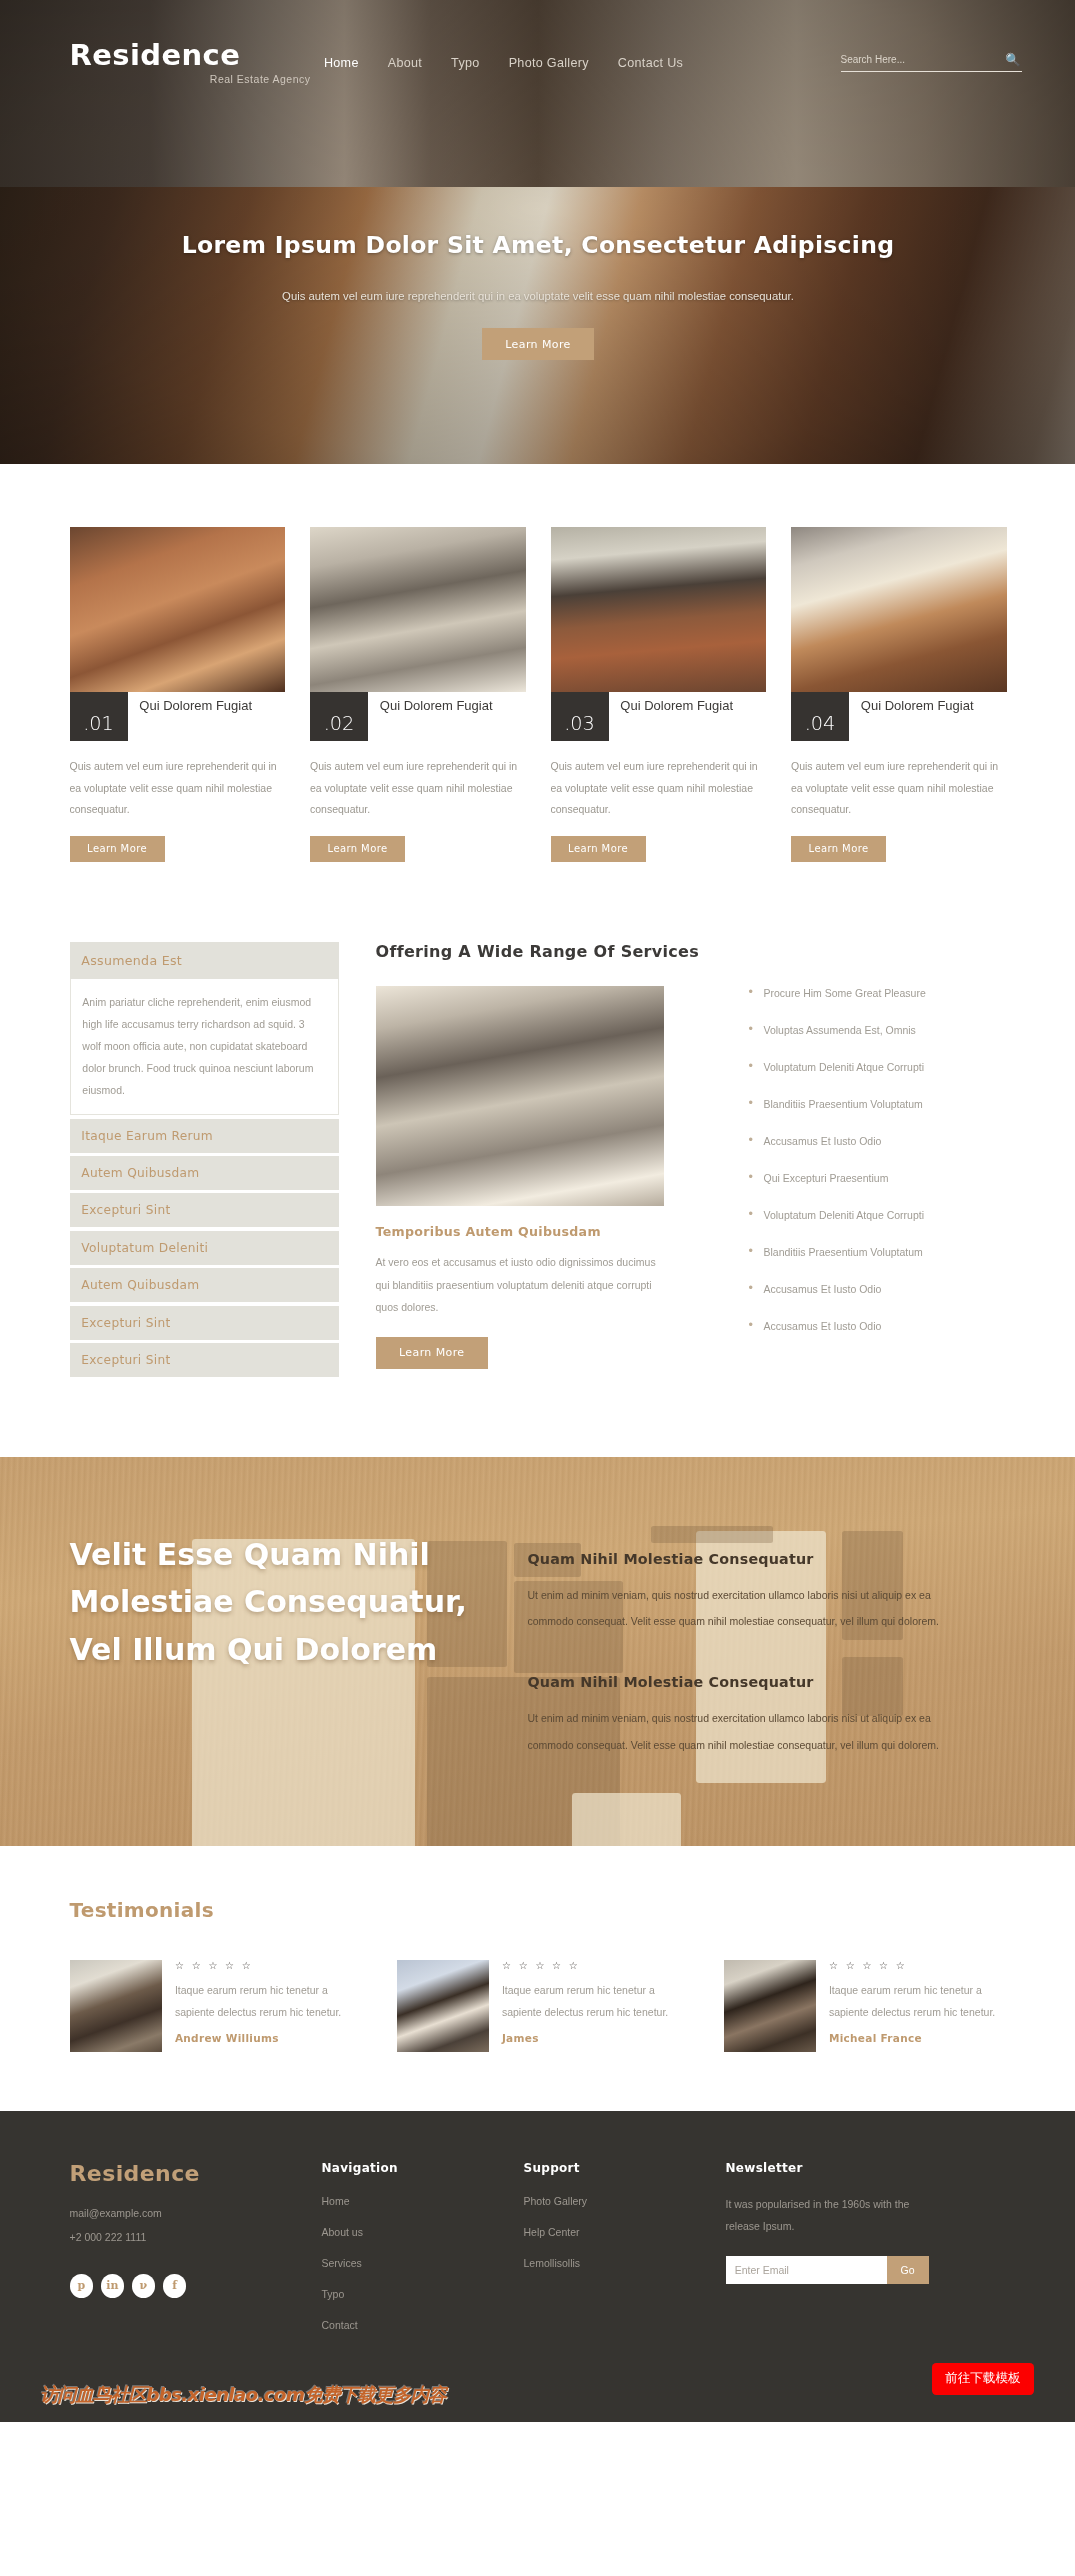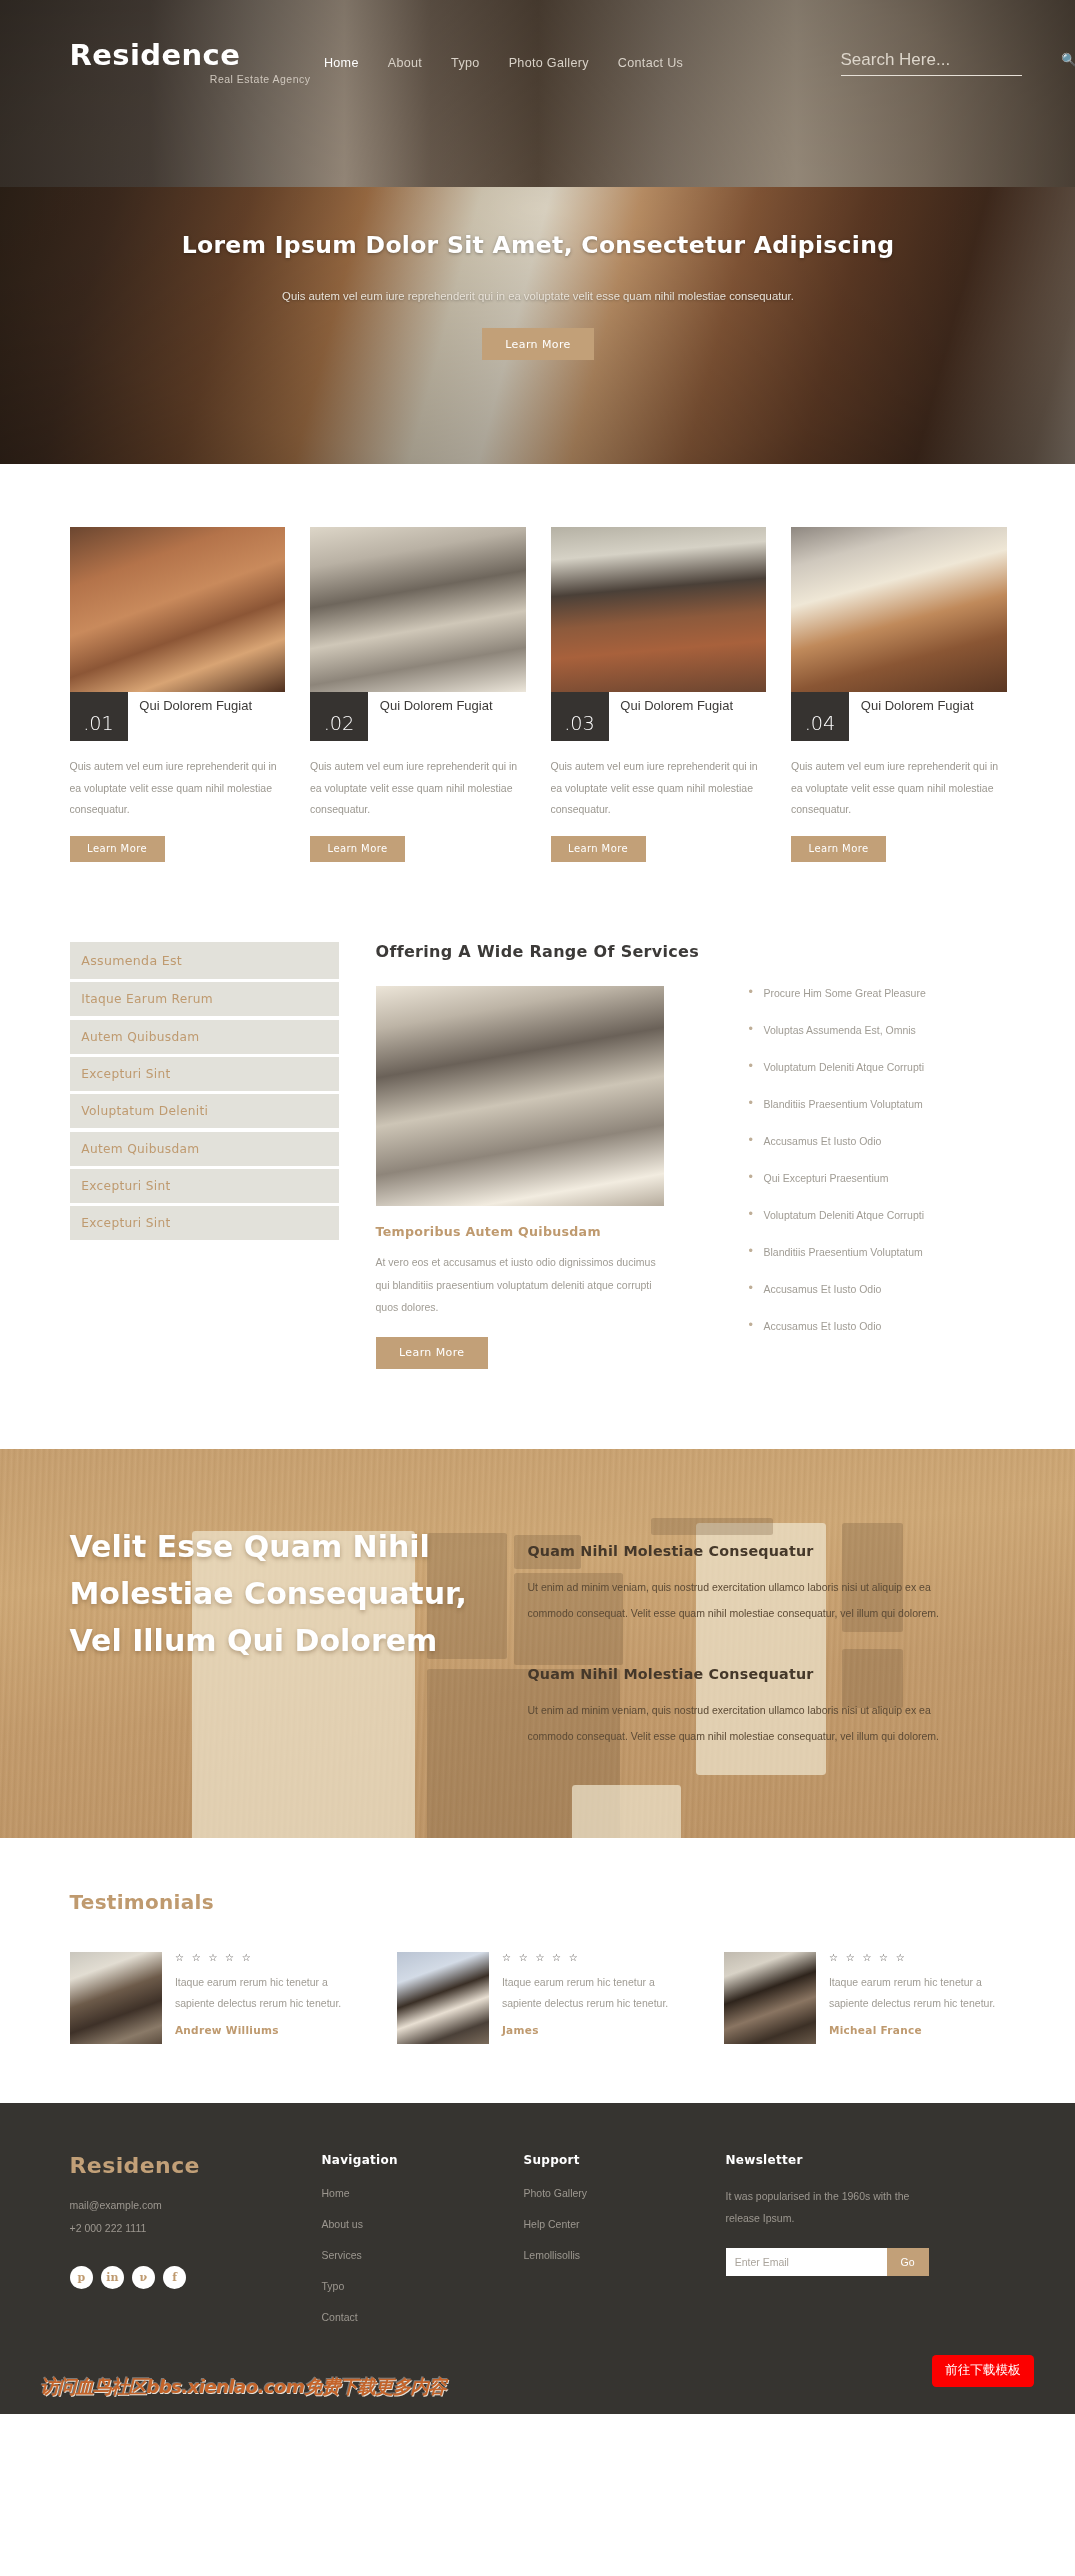--- a/index.html
+++ b/index.html
@@ -61,21 +61,21 @@
   .nav a {
     color: #d9d2c8; text-decoration: none; font-size: 12.6px; letter-spacing: 0.3px;
   }
   .nav a.active { color: #ffffff; }
   .searchbox {
     width: 181px; border-bottom: 1.3px solid #e7e1d8;
     display: flex; align-items: center; padding-bottom: 5px; margin-left: 17px;
   }
   .searchbox input {
     flex: 1; background: transparent; border: none; outline: none;
-    color: #e6e0d6; font-size: 17px; font-family: "Liberation Sans", sans-serif;
+    color: #e6e0d6; font-size: 10px; font-family: "Liberation Sans", sans-serif;
   }
   .searchbox input::placeholder { color: #ddd6cb; }
   .search-icon { color: #fff; font-size: 12.6px; line-height: 1; }
 
   .hero-content {
     position: relative; z-index: 4;
     text-align: center; padding-top: 105px;
   }
   .hero-title {
     font-size: 23.5px; font-weight: 700; color: #ffffff; letter-spacing: 0.3px;
@@ -336,20 +336,21 @@
     </div>
   </div>
 </section>
 
 <section class="services">
   <div class="wrap">
     <div class="svc-row">
 
       <div class="svc-left">
         <div class="acc-head">Assumenda Est</div>
+        <div class="acc-body">Anim pariatur cliche reprehenderit, enim eiusmod high life accusamus terry richardson ad squid. 3 wolf moon officia aute, non cupidatat skateboard dolor brunch. Food truck quinoa nesciunt laborum eiusmod.</div>
         <div class="acc-item">Itaque Earum Rerum</div>
         <div class="acc-item">Autem Quibusdam</div>
         <div class="acc-item">Excepturi Sint</div>
         <div class="acc-item">Voluptatum Deleniti</div>
         <div class="acc-item">Autem Quibusdam</div>
         <div class="acc-item">Excepturi Sint</div>
         <div class="acc-item">Excepturi Sint</div>
       </div>
 
       <div class="svc-mid">

